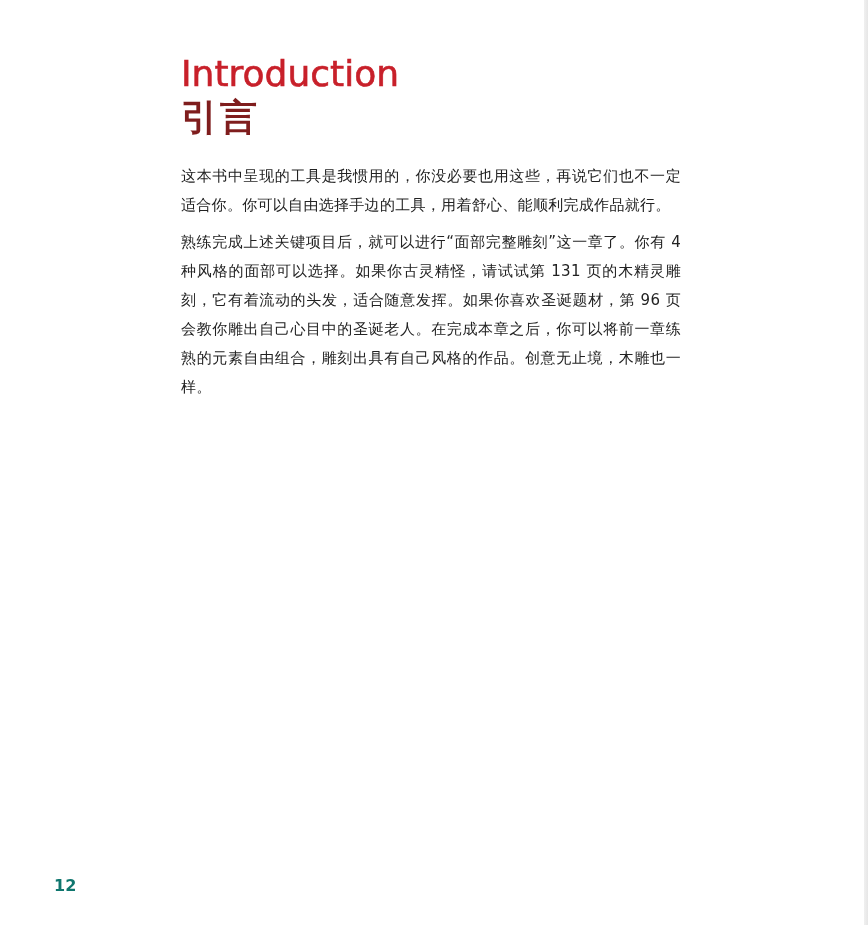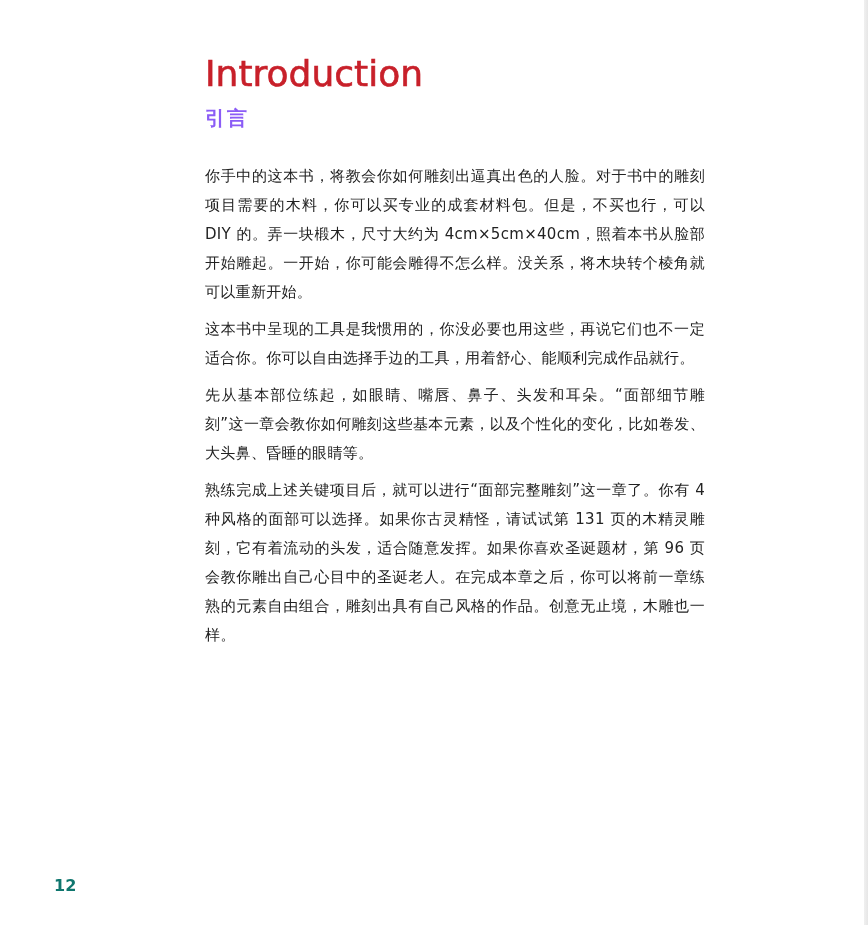--- a/index.html
+++ b/index.html
@@ -20,35 +20,34 @@
       right: 0;
       width: 4px;
       height: 925px;
       background: linear-gradient(to right, #f0f0f0, #e6e6e6);
     }
     .content {
       position: absolute;
       left: 181px;
       top: 52px;
       width: 500px;
-      margin-left: 24px;
     }
     .title-en {
       color: #c8202a;
       font-family: "DejaVu Sans", sans-serif;
       font-size: 36px;
       font-weight: normal;
       letter-spacing: 0px;
       line-height: 44px;
       margin: 0;
       -webkit-text-stroke: 0.6px #c8202a;
     }
     .title-zh {
-      color: #8b5cf6;
-      font-size: 20px;
+      color: #7f1d1d;
+      font-size: 37px;
       font-weight: bold;
       line-height: 36px;
       margin: 4px 0 0 0;
       letter-spacing: 2px;
     }
     .body-text {
       margin-top: 26px;
     }
     .para {
       color: #222222;
@@ -71,20 +70,18 @@
 </head>
 <body>
 
 <div class="page-edge"></div>
 
 <div class="content">
   <h1 class="title-en">Introduction</h1>
   <h2 class="title-zh">引言</h2>
 
   <div class="body-text">
-    <p class="para">你手中的这本书，将教会你如何雕刻出逼真出色的人脸。对于书中的雕刻项目需要的木料，你可以买专业的成套材料包。但是，不买也行，可以 DIY 的。弄一块椴木，尺寸大约为 4cm×5cm×40cm，照着本书从脸部开始雕起。一开始，你可能会雕得不怎么样。没关系，将木块转个棱角就可以重新开始。</p>
     <p class="para">这本书中呈现的工具是我惯用的，你没必要也用这些，再说它们也不一定适合你。你可以自由选择手边的工具，用着舒心、能顺利完成作品就行。</p>
-    <p class="para">先从基本部位练起，如眼睛、嘴唇、鼻子、头发和耳朵。“面部细节雕刻”这一章会教你如何雕刻这些基本元素，以及个性化的变化，比如卷发、大头鼻、昏睡的眼睛等。</p>
     <p class="para">熟练完成上述关键项目后，就可以进行“面部完整雕刻”这一章了。你有 4 种风格的面部可以选择。如果你古灵精怪，请试试第 131 页的木精灵雕刻，它有着流动的头发，适合随意发挥。如果你喜欢圣诞题材，第 96 页会教你雕出自己心目中的圣诞老人。在完成本章之后，你可以将前一章练熟的元素自由组合，雕刻出具有自己风格的作品。创意无止境，木雕也一样。</p>
   </div>
 </div>
 
 <div class="page-number">12</div>
 
 </body></html>

